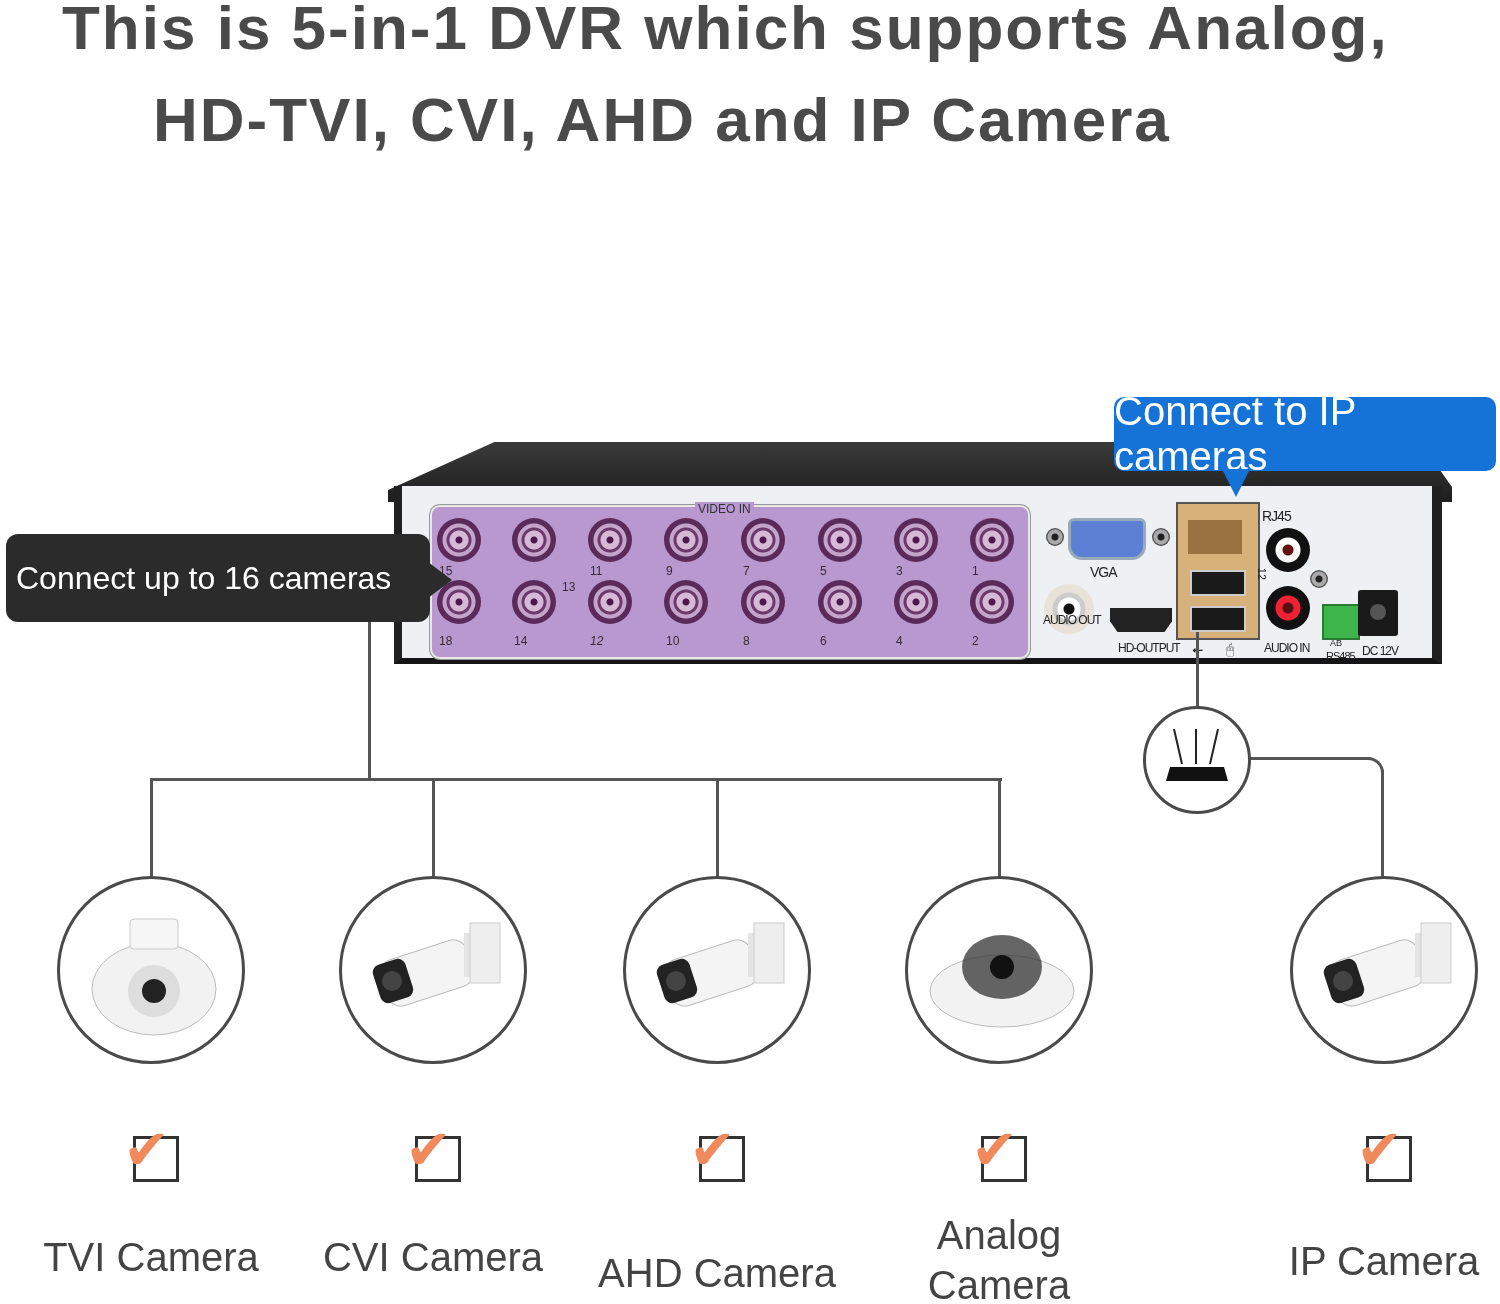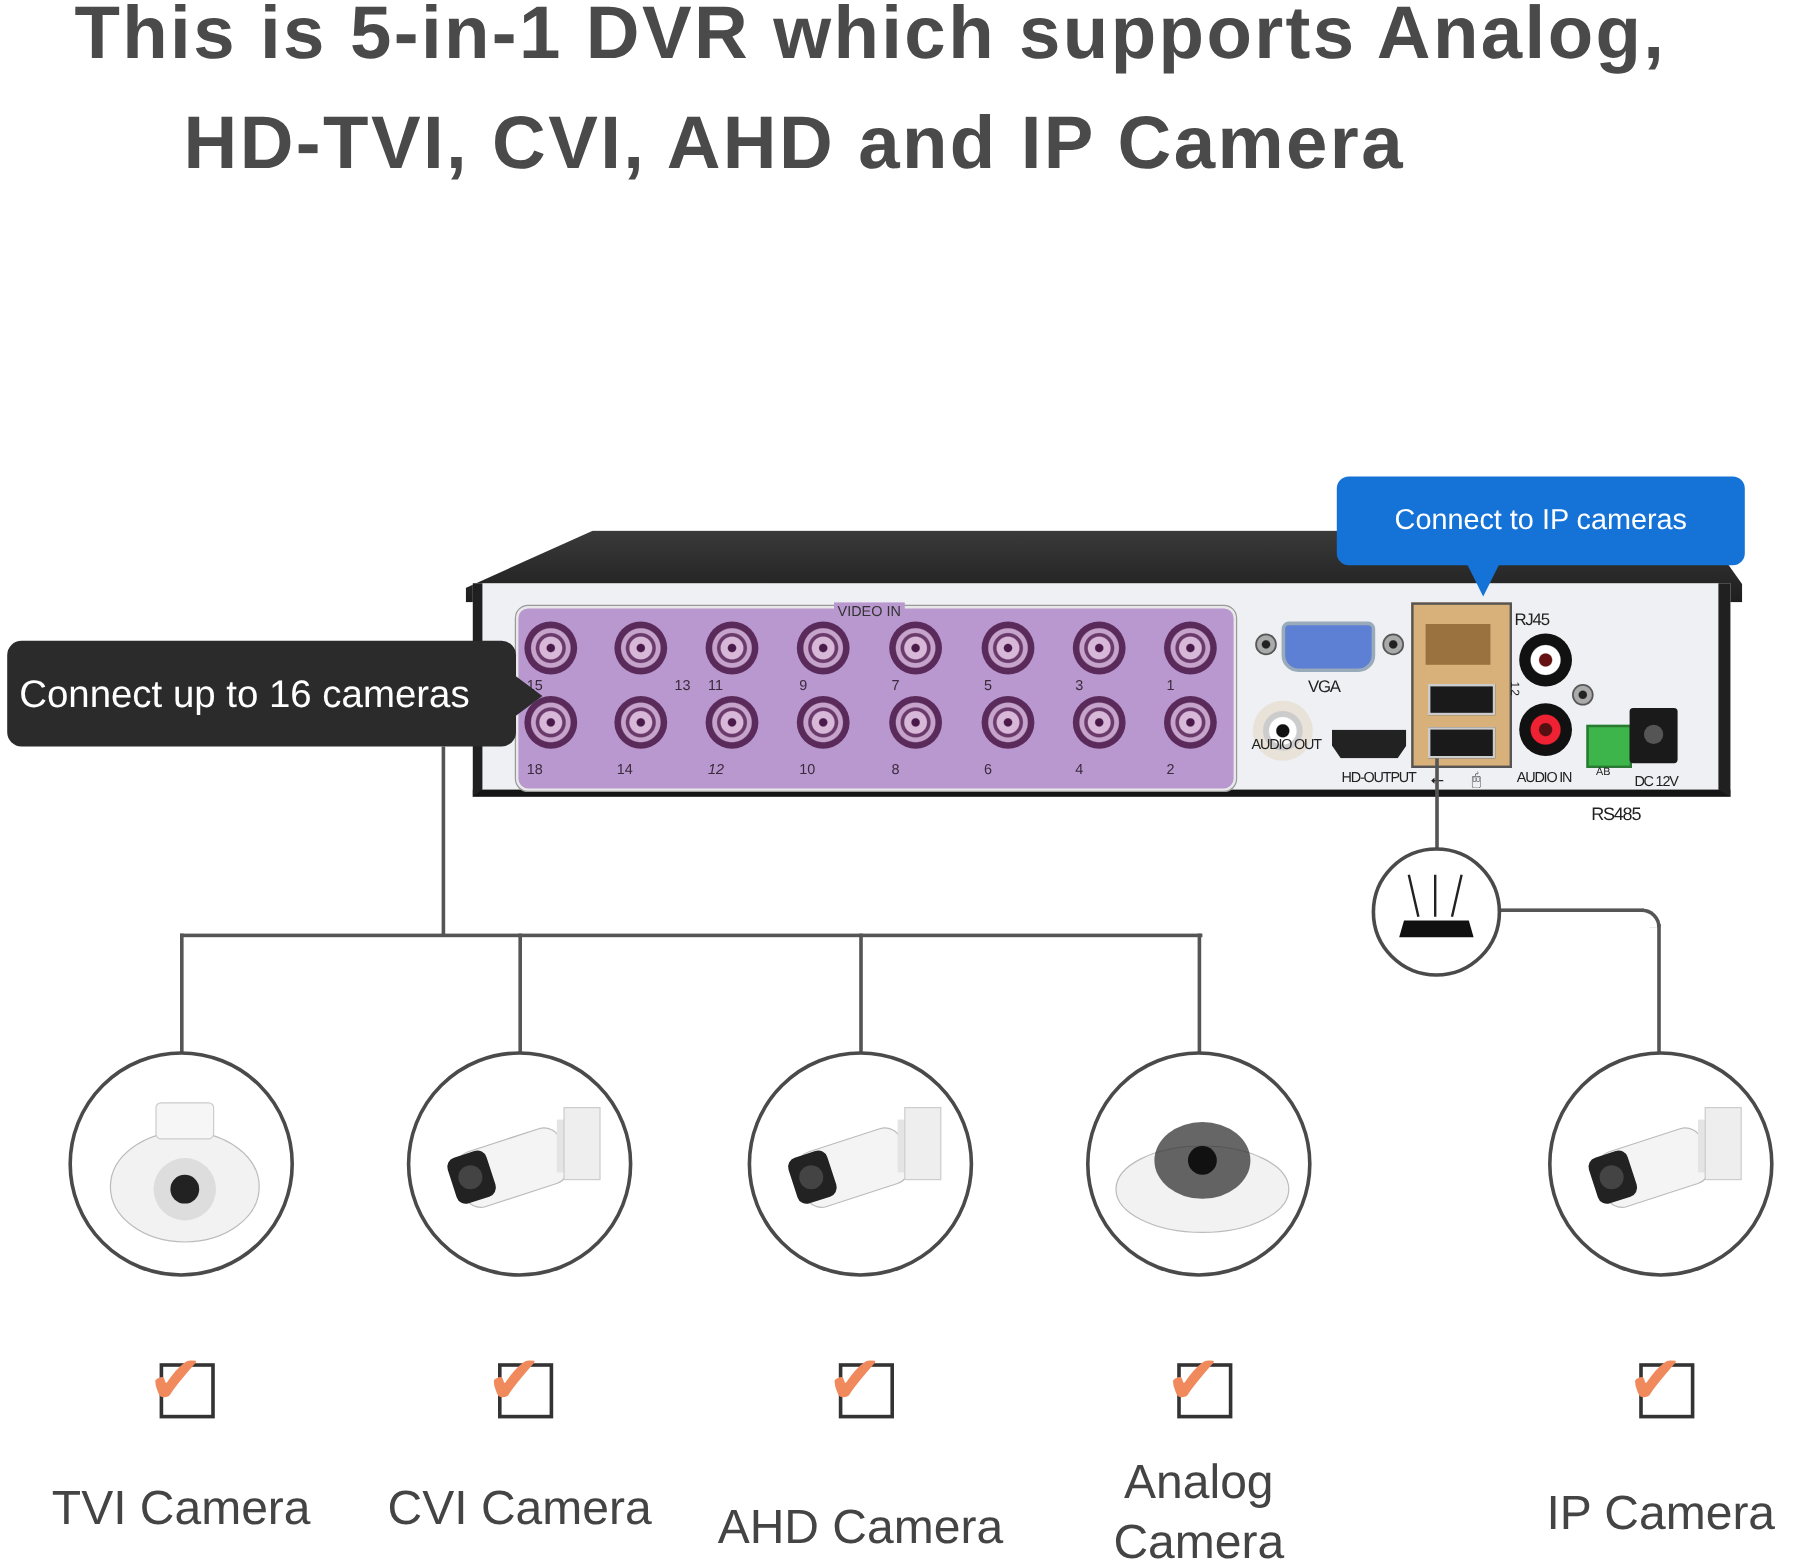--- a/index.html
+++ b/index.html
@@ -24,21 +24,21 @@
   .usb{position:absolute;left:1190px;width:52px;height:22px;background:#1a1a1a;border:2px solid #ccc;}
   .rca{position:absolute;width:44px;height:44px;border-radius:50%;}
   .rca.white{background:radial-gradient(circle,#611 0 5px,#fff 6px 12px,#111 13px 22px);}
   .rca.red{background:radial-gradient(circle,#511 0 5px,#e23 6px 12px,#111 13px 22px);}
   .rs485{position:absolute;left:1322px;top:604px;width:34px;height:32px;background:#3db54a;border:2px solid #2a7a34;}
   .dc{position:absolute;left:1358px;top:590px;width:40px;height:46px;background:#1a1a1a;border-radius:3px;}
   .dc::after{content:"";position:absolute;left:12px;top:14px;width:16px;height:16px;border-radius:50%;background:#555;}
   
   .callout-dark{position:absolute;left:6px;top:534px;width:424px;height:88px;background:#2b2b2b;border-radius:12px;color:#fff;font-size:32px;display:flex;align-items:center;padding-left:10px;box-sizing:border-box;}
   .callout-dark::after{content:"";position:absolute;right:-22px;top:28px;border-left:24px solid #2b2b2b;border-top:18px solid transparent;border-bottom:18px solid transparent;}
-  .callout-blue{position:absolute;left:1114px;top:397px;width:340px;height:74px;background:#1573d8;border-radius:10px;color:#fff;font-size:24px;display:flex;align-items:center;justify-content:center;}
+  .callout-blue{position:absolute;left:1114px;top:397px;width:382px;height:74px;background:#1573d8;border-radius:10px;color:#fff;font-size:40px;display:flex;align-items:center;justify-content:center;}
   .callout-blue::after{content:"";position:absolute;left:108px;bottom:-26px;border-top:28px solid #1573d8;border-left:14px solid transparent;border-right:14px solid transparent;}
   
   .line{position:absolute;background:#555;}
   .cam-circle{position:absolute;width:188px;height:188px;border-radius:50%;border:3px solid #4a4a4a;background:#fff;box-sizing:border-box;overflow:hidden;}
   .router-circle{position:absolute;left:1143px;top:706px;width:108px;height:108px;border-radius:50%;border:3px solid #4a4a4a;background:#fff;box-sizing:border-box;}
   .check-box{position:absolute;width:46px;height:46px;border:3px solid #333;box-sizing:border-box;}
   .check-mark{position:absolute;font-size:56px;color:#f08a5d;font-weight:bold;line-height:1;}
   .cam-label{position:absolute;font-size:40px;color:#444;text-align:center;width:300px;line-height:1.25;}
 </style>
 </head>
@@ -49,21 +49,21 @@
 
 <div>
   <div class="dvr-top"></div>
   <div class="dvr-back"></div>
   <div class="video-panel"></div>
   <div class="video-label">VIDEO IN</div>
   <div id="bnc-container">
       <div class="bnc" style="left: 437px; top: 518px;"></div>
       <div class="bnc-num" style="left: 439px; top: 564px;">15</div>
       <div class="bnc" style="left: 512px; top: 518px;"></div>
-      <div class="bnc-num" style="left: 514px; top: 564px; margin-left: 48px;">13</div>
+      <div class="bnc-num" style="left: 514px; top: 580px; margin-left: 48px;">13</div>
       <div class="bnc" style="left: 588px; top: 518px;"></div>
       <div class="bnc-num" style="left: 590px; top: 564px;">11</div>
       <div class="bnc" style="left: 664px; top: 518px;"></div>
       <div class="bnc-num" style="left: 666px; top: 564px;">9</div>
       <div class="bnc" style="left: 741px; top: 518px;"></div>
       <div class="bnc-num" style="left: 743px; top: 564px;">7</div>
       <div class="bnc" style="left: 818px; top: 518px;"></div>
       <div class="bnc-num" style="left: 820px; top: 564px;">5</div>
       <div class="bnc" style="left: 894px; top: 518px;"></div>
       <div class="bnc-num" style="left: 896px; top: 564px;">3</div>
@@ -105,21 +105,21 @@
   <div class="port-label" style="left:1226px;top:641px;font-size:14px">🖰</div>
   <div class="port-label" style="left:1256px;top:568px;font-size:10px;writing-mode:vertical-rl">1 2</div>
 
   <div class="port-label" style="left:1262px;top:508px;font-size:14px">RJ45</div>
   <div class="rca white" style="left:1266px;top:528px"></div>
   <div class="screw" style="left:1310px;top:570px"></div>
   <div class="rca red" style="left:1266px;top:586px"></div>
   <div class="port-label" style="left:1264px;top:641px">AUDIO IN</div>
   <div class="rs485"></div>
   <div class="port-label" style="left:1330px;top:638px;font-size:9px">A B</div>
-  <div class="port-label" style="left:1326px;top:670px;font-size:15px">RS485</div>
+  <div class="port-label" style="left:1326px;top:650px;font-size:11px">RS485</div>
   <div class="dc"></div>
   <div class="port-label" style="left:1362px;top:644px">DC 12V</div>
 </div>
 
 <div class="callout-dark">
     <span>Connect up to 16 cameras</span>
   </div>
 <div class="callout-blue">
     <span>Connect to IP cameras</span>
   </div>

